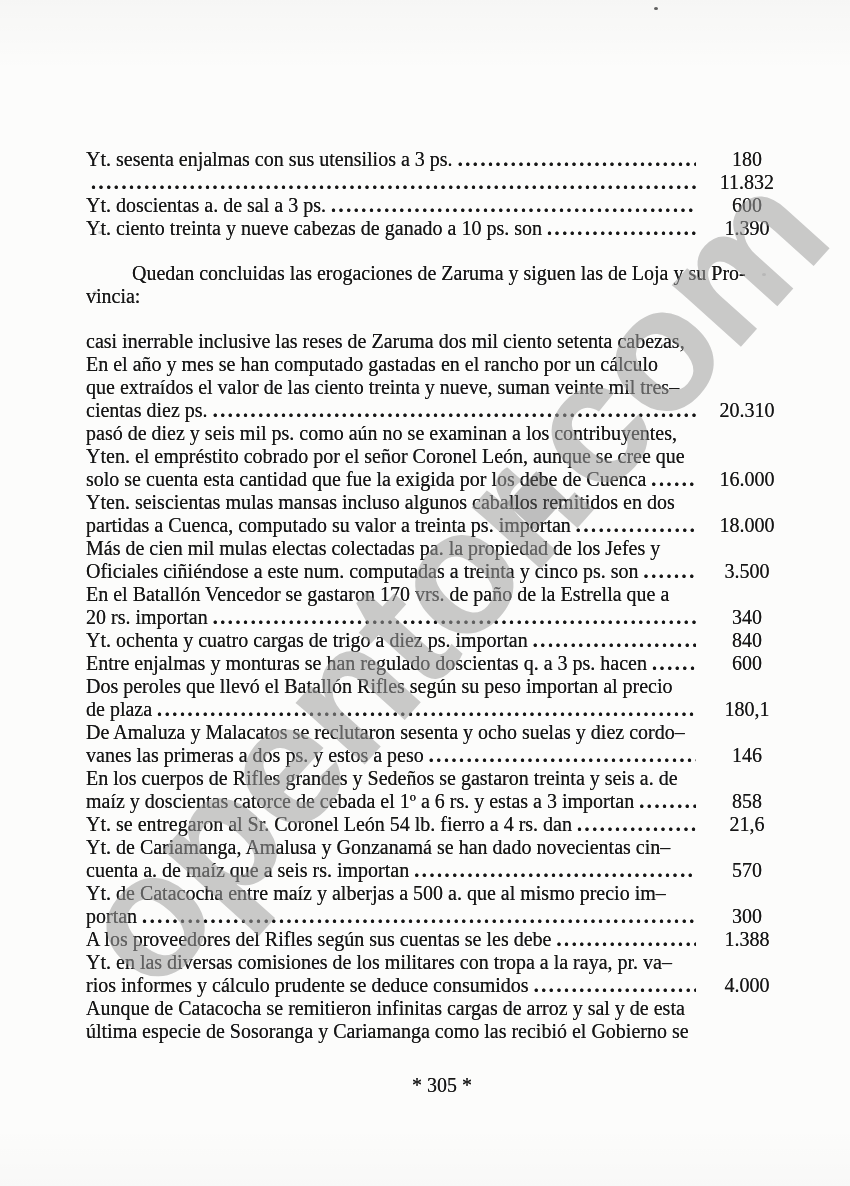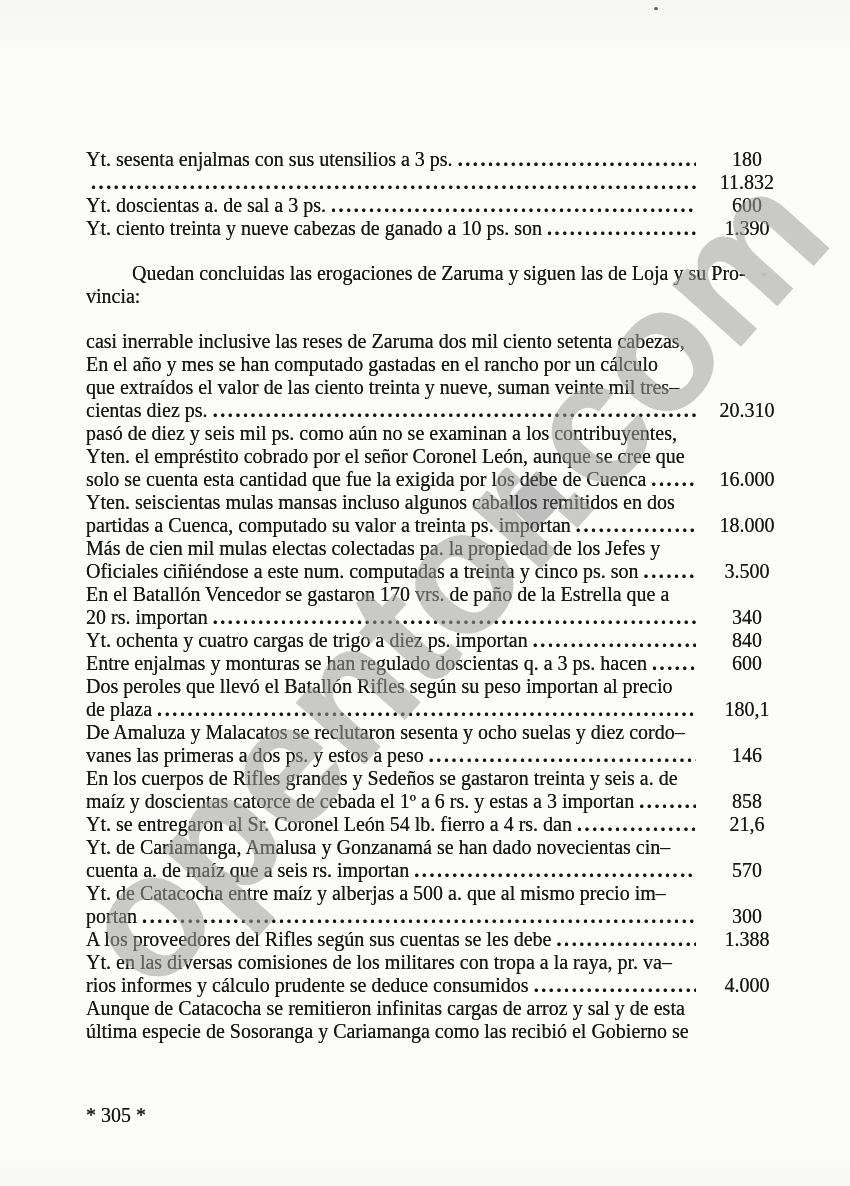--- a/index.html
+++ b/index.html
@@ -25,21 +25,21 @@
   .row .txt{white-space:pre;flex:0 0 auto;}
   .row .dots{
     flex:1 1 auto;overflow:hidden;white-space:nowrap;
     letter-spacing:2.6px;padding-left:5px;
     font-weight:bold;
   }
   .row .amount{flex:0 0 auto;width:102px;text-align:center;white-space:pre;}
   .gap{height:22px;}
   .indented{padding-left:46px;}
   .page-number{
-    position:absolute;left:86px;top:1104px;width:712px;
+    position:absolute;left:86px;top:1074px;width:712px;text-align:center;
     font-size:20px;z-index:2;text-shadow:0 0 0.45px rgba(0,0,0,0.75);
   }
   
   .watermark{
     position:absolute;left:-115px;top:492px;width:1130px;height:176px;
     line-height:176px;text-align:center;
     transform:rotate(-48deg);
     font-family:"Liberation Sans", sans-serif;
     font-weight:bold;font-size:175px;letter-spacing:-3px;
     color:rgba(158,158,158,0.55);

